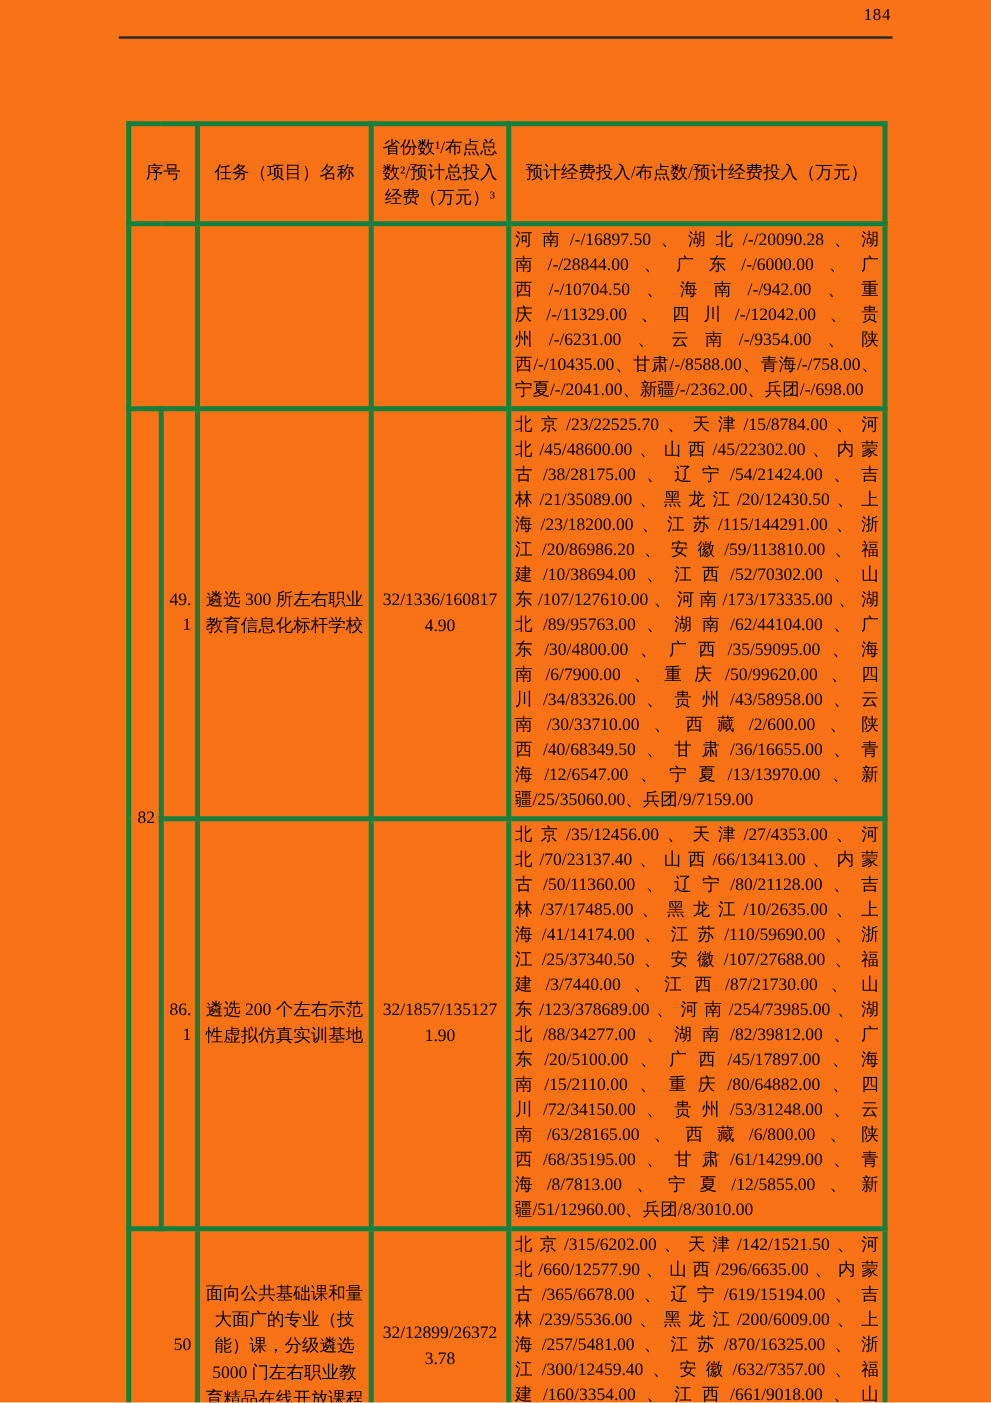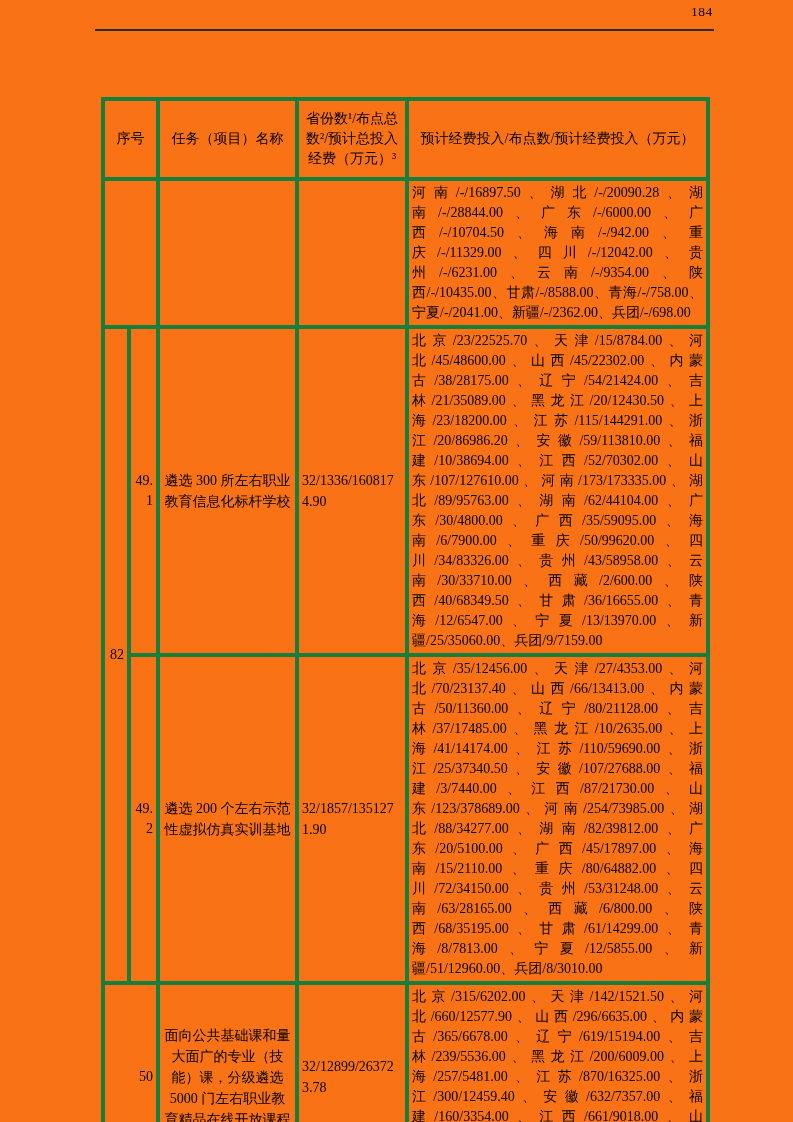--- a/index.html
+++ b/index.html
@@ -57,20 +57,21 @@
     word-break: break-all;
     line-height: 20px;
   }
   .c-task {
     text-align: center;
     vertical-align: middle;
     line-height: 21px;
     padding: 2px 4px;
   }
   .c-tot {
+    text-align: center;
     vertical-align: middle;
     word-break: break-all;
     line-height: 21px;
   }
   .c-prov {
     text-align: justify;
     vertical-align: top;
     line-height: 20px;
     padding: 3px 5px 2px 4px;
   }
@@ -110,21 +111,21 @@
 
       <tr class="r-491">
         <td rowspan="2" class="c-idx">82</td>
         <td class="c-idx">49.1</td>
         <td class="c-task">遴选 300 所左右职业教育信息化标杆学校</td>
         <td class="c-tot">32/1336/1608174.90</td>
         <td class="c-prov">北京/23/22525.70、天津/15/8784.00、河北/45/48600.00、山西/45/22302.00、内蒙古/38/28175.00、辽宁/54/21424.00、吉林/21/35089.00、黑龙江/20/12430.50、上海/23/18200.00、江苏/115/144291.00、浙江/20/86986.20、安徽/59/113810.00、福建/10/38694.00、江西/52/70302.00、山东/107/127610.00、河南/173/173335.00、湖北/89/95763.00、湖南/62/44104.00、广东/30/4800.00、广西/35/59095.00、海南/6/7900.00、重庆/50/99620.00、四川/34/83326.00、贵州/43/58958.00、云南/30/33710.00、西藏/2/600.00、陕西/40/68349.50、甘肃/36/16655.00、青海/12/6547.00、宁夏/13/13970.00、新疆/25/35060.00、兵团/9/7159.00</td>
       </tr>
 
       <tr class="r-492">
-        <td class="c-idx">49.2</td>
+        <td class="c-idx">86.1</td>
         <td class="c-task">遴选 200 个左右示范性虚拟仿真实训基地</td>
         <td class="c-tot">32/1857/1351271.90</td>
         <td class="c-prov">北京/35/12456.00、天津/27/4353.00、河北/70/23137.40、山西/66/13413.00、内蒙古/50/11360.00、辽宁/80/21128.00、吉林/37/17485.00、黑龙江/10/2635.00、上海/41/14174.00、江苏/110/59690.00、浙江/25/37340.50、安徽/107/27688.00、福建/3/7440.00、江西/87/21730.00、山东/123/378689.00、河南/254/73985.00、湖北/88/34277.00、湖南/82/39812.00、广东/20/5100.00、广西/45/17897.00、海南/15/2110.00、重庆/80/64882.00、四川/72/34150.00、贵州/53/31248.00、云南/63/28165.00、西藏/6/800.00、陕西/68/35195.00、甘肃/61/14299.00、青海/8/7813.00、宁夏/12/5855.00、新疆/51/12960.00、兵团/8/3010.00</td>
       </tr>
 
       <tr class="r-50">
         <td colspan="2" class="c-idx">50</td>
         <td class="c-task">面向公共基础课和量大面广的专业（技能）课，分级遴选 5000 门左右职业教育精品在线开放课程</td>
         <td class="c-tot">32/12899/263723.78</td>
         <td class="c-prov">北京/315/6202.00、天津/142/1521.50、河北/660/12577.90、山西/296/6635.00、内蒙古/365/6678.00、辽宁/619/15194.00、吉林/239/5536.00、黑龙江/200/6009.00、上海/257/5481.00、江苏/870/16325.00、浙江/300/12459.40、安徽/632/7357.00、福建/160/3354.00、江西/661/9018.00、山东/1067/14426.28、河南/1017/18423.00、湖北/585/16961.00、湖南/736/13680.00、广东</td>

